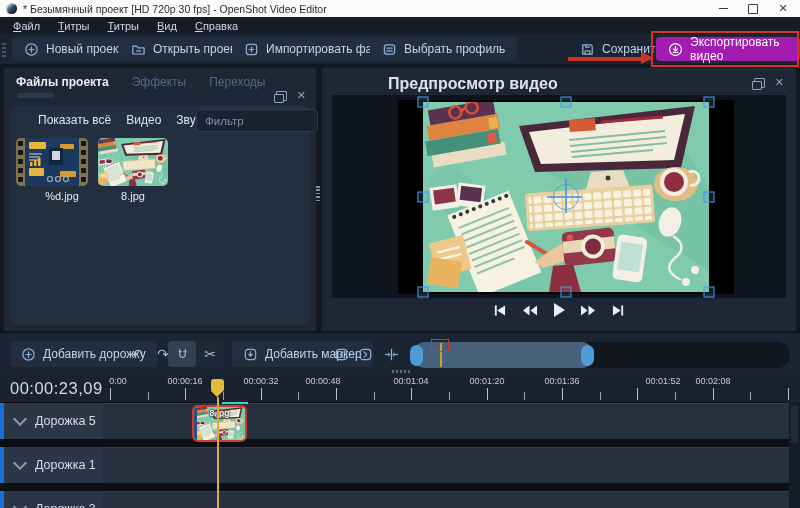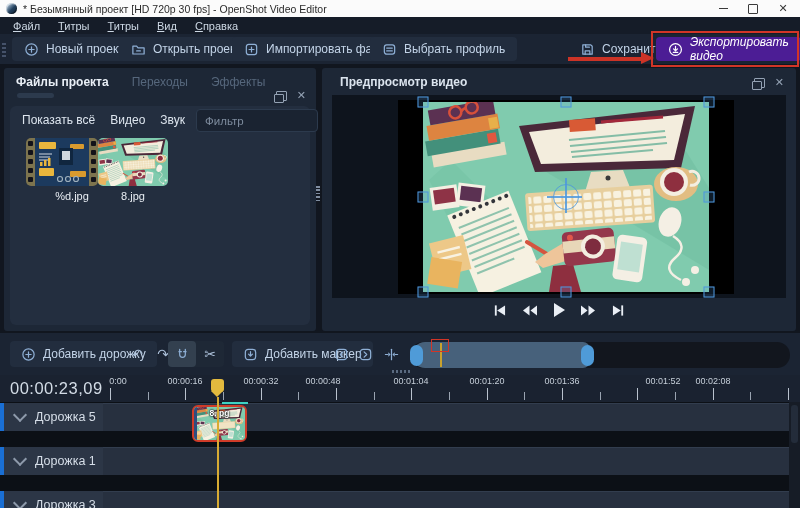--- a/index.html
+++ b/index.html
@@ -30,46 +30,46 @@
   .toolbar{left:0;top:34px;width:800px;height:30px;background:#1b2433;}
   .grip-v{left:2px;top:9px;width:4px;height:14px;
     background:repeating-linear-gradient(to bottom,#45526a 0 2px,transparent 2px 4px);}
   .tb-btn{position:absolute;top:3px;height:24px;display:flex;align-items:center;gap:7px;
     background:#222d3e;border-radius:4px;padding:0 12px;color:#c3d4e8;font-size:12px;cursor:default;}
   .tb-plain{background:transparent;}
   .ic{width:15px;height:15px;color:#8fb0d6;flex:0 0 auto;}
   .ic path,.ic rect,.ic circle,.ic line{fill:none;stroke:currentColor;stroke-width:1.3;
     stroke-linecap:round;stroke-linejoin:round;}
   .ic .solid{fill:currentColor;stroke:none;}
-  .btn-export{left:656px;background:#4c1d95;color:#fff;font-style:italic;}
+  .btn-export{left:656px;background:#a21caf;color:#fff;}
   .btn-export .ic{color:#fff;}
   .anno-box{left:651px;top:-3px;width:144px;height:32px;border:2px solid #d23527;pointer-events:none;}
   .anno-arrow{left:568px;top:23px;width:74px;height:3.5px;background:#cc3326;pointer-events:none;}
   .anno-arrow::after{content:"";position:absolute;right:-12px;top:-5px;width:0;height:0;
     border-left:13px solid #cc3326;border-top:6.5px solid transparent;border-bottom:6.5px solid transparent;}
 
   
   .panel{background:#1d2736;border-radius:3px;}
   .files-panel{left:4px;top:68px;width:312px;height:263px;}
   .preview-panel{left:322px;top:68px;width:474px;height:263px;}
-  .panel-title{color:#dbe4ee;font-size:12px;font-weight:bold;}
+  .panel-title{color:#dbe4ee;font-size:16px;font-weight:bold;margin-left:48px;}
   .panel-icons{position:absolute;display:flex;gap:10px;align-items:center;}
   .float-ic{width:9px;height:8px;border:1.2px solid #94a2b4;border-radius:1px;position:relative;}
   .float-ic::before{content:"";position:absolute;left:-3px;top:2px;width:8px;height:7px;
     background:#1d2736;border:1.2px solid #94a2b4;border-radius:1px;}
   .close-ic{color:#94a2b4;font-size:11px;line-height:1;}
 
   
   .tabs{position:absolute;left:12px;top:5px;display:flex;gap:0;}
   .tab{font-size:12px;padding:2px 11px 2px 0;margin-right:12px;cursor:default;}
   .tab.active{color:#e9eff6;font-weight:bold;}
   .tab.dim{color:#56677c;}
   .tab-pill{position:absolute;left:13px;top:25px;width:37px;height:5px;border-radius:3px;background:#2c3a4d;}
   .files-inner{position:absolute;left:6px;top:38px;width:300px;height:219px;background:#232e3f;border-radius:6px;}
-  .filter-row{position:absolute;left:12px;top:7px;display:flex;align-items:flex-start;gap:0;}
+  .filter-row{position:absolute;left:28px;top:7px;display:flex;align-items:flex-start;gap:0;}
   .filter-btn{color:#dde5ee;font-size:12px;margin-right:15px;cursor:default;}
   .filter-input{position:absolute;left:186px;top:3px;width:104px;height:21px;background:#1a2331;
     border:1px solid #2c3a4d;border-radius:4px;color:#cfd9e4;font-size:11.5px;padding:0 8px;
     font-family:"Liberation Sans",sans-serif;outline:none;}
   .filter-input::placeholder{color:#7e8c9e;}
   .file-item{position:absolute;text-align:center;cursor:default;}
   .file-thumb{border-radius:5px;overflow:hidden;display:block;}
   .file-label{color:#e8edf3;font-size:11px;margin-top:4px;}
 
   
@@ -119,21 +119,21 @@
   .tick-label{position:absolute;top:1px;transform:translateX(-50%);color:#c6cfd9;font-size:9px;}
   .tick{position:absolute;top:13px;width:1px;height:12px;background:#b9c2ce;}
   .tick.minor{top:17px;height:8px;background:#9aa4b1;}
   .ph-head{position:absolute;left:211px;top:4px;width:13px;height:13px;background:#e3ba3e;
     border-radius:3px;}
   .ph-head::after{content:"";position:absolute;left:0;top:12px;width:0;height:0;
     border-top:6px solid #e3ba3e;border-left:6.5px solid transparent;border-right:6.5px solid transparent;}
 
   
   .tracks{left:0;top:402px;width:800px;height:106px;background:#0c1016;}
-  .track-row{position:absolute;left:0;width:789px;height:28px;background:#27303f;
+  .track-row{position:absolute;left:0;width:789px;height:36px;background:#27303f;
     box-shadow:inset 0 1px 0 #323d4e;}
   .track-head{position:absolute;left:0;top:0;width:103px;height:100%;background:#2c3646;
     display:flex;align-items:center;}
   .track-blue{position:absolute;left:0;top:0;width:4px;height:100%;background:#1a6fd4;}
   .chev{width:8px;height:8px;border-left:2px solid #8e9aab;border-bottom:2px solid #8e9aab;
     transform:rotate(-45deg);margin:-4px 10px 0 15px;}
   .track-label{color:#d6dee8;font-size:12.5px;}
   .tscroll{position:absolute;left:789px;top:0;width:11px;height:106px;background:#161c26;}
   .tscroll-thumb{position:absolute;left:2px;top:3px;width:7px;height:38px;background:#232c3a;border-radius:3px;}
 
@@ -372,39 +372,39 @@
       <span>Экспортировать видео</span>
     </div>
 
     <div class="abs anno-box"></div>
     <div class="abs anno-arrow"></div>
   </div>
 
   <div class="abs panel files-panel">
     <div class="tabs">
       <span class="tab active">Файлы проекта</span>
+      <span class="tab dim">Эффекты</span>
       <span class="tab dim">Переходы</span>
-      <span class="tab dim">Эффекты</span>
     </div>
     <div class="tab-pill"></div>
     <div class="panel-icons" style="right:10px;top:22px">
       <span class="float-ic"></span>
       <span class="close-ic">✕</span>
     </div>
 
     <div class="files-inner">
       <div class="filter-row">
         <span class="filter-btn">Показать всё</span>
         <span class="filter-btn">Видео</span>
         <span class="filter-btn">Звук</span>
         <span class="filter-btn">Изображение</span>
       </div>
       <input class="filter-input" type="text" placeholder="Фильтр" style="">
 
-      <div class="file-item" style="left:16px;top:32px;width:92px">
+      <div class="file-item" style="left:6px;top:32px;width:92px">
         <svg class="file-thumb" width="72" height="48" viewBox="0 0 72 48">
             <use href="#filmart"></use>
           </svg>
         <div class="file-label">%d.jpg</div>
       </div>
       <div class="file-item" style="left:88px;top:32px;width:70px">
         <svg class="file-thumb" width="70" height="48" viewBox="0 0 286 190" preserveAspectRatio="xMidYMid slice">
             <use href="#deskart"></use>
           </svg>
         <div class="file-label">8.jpg</div>

